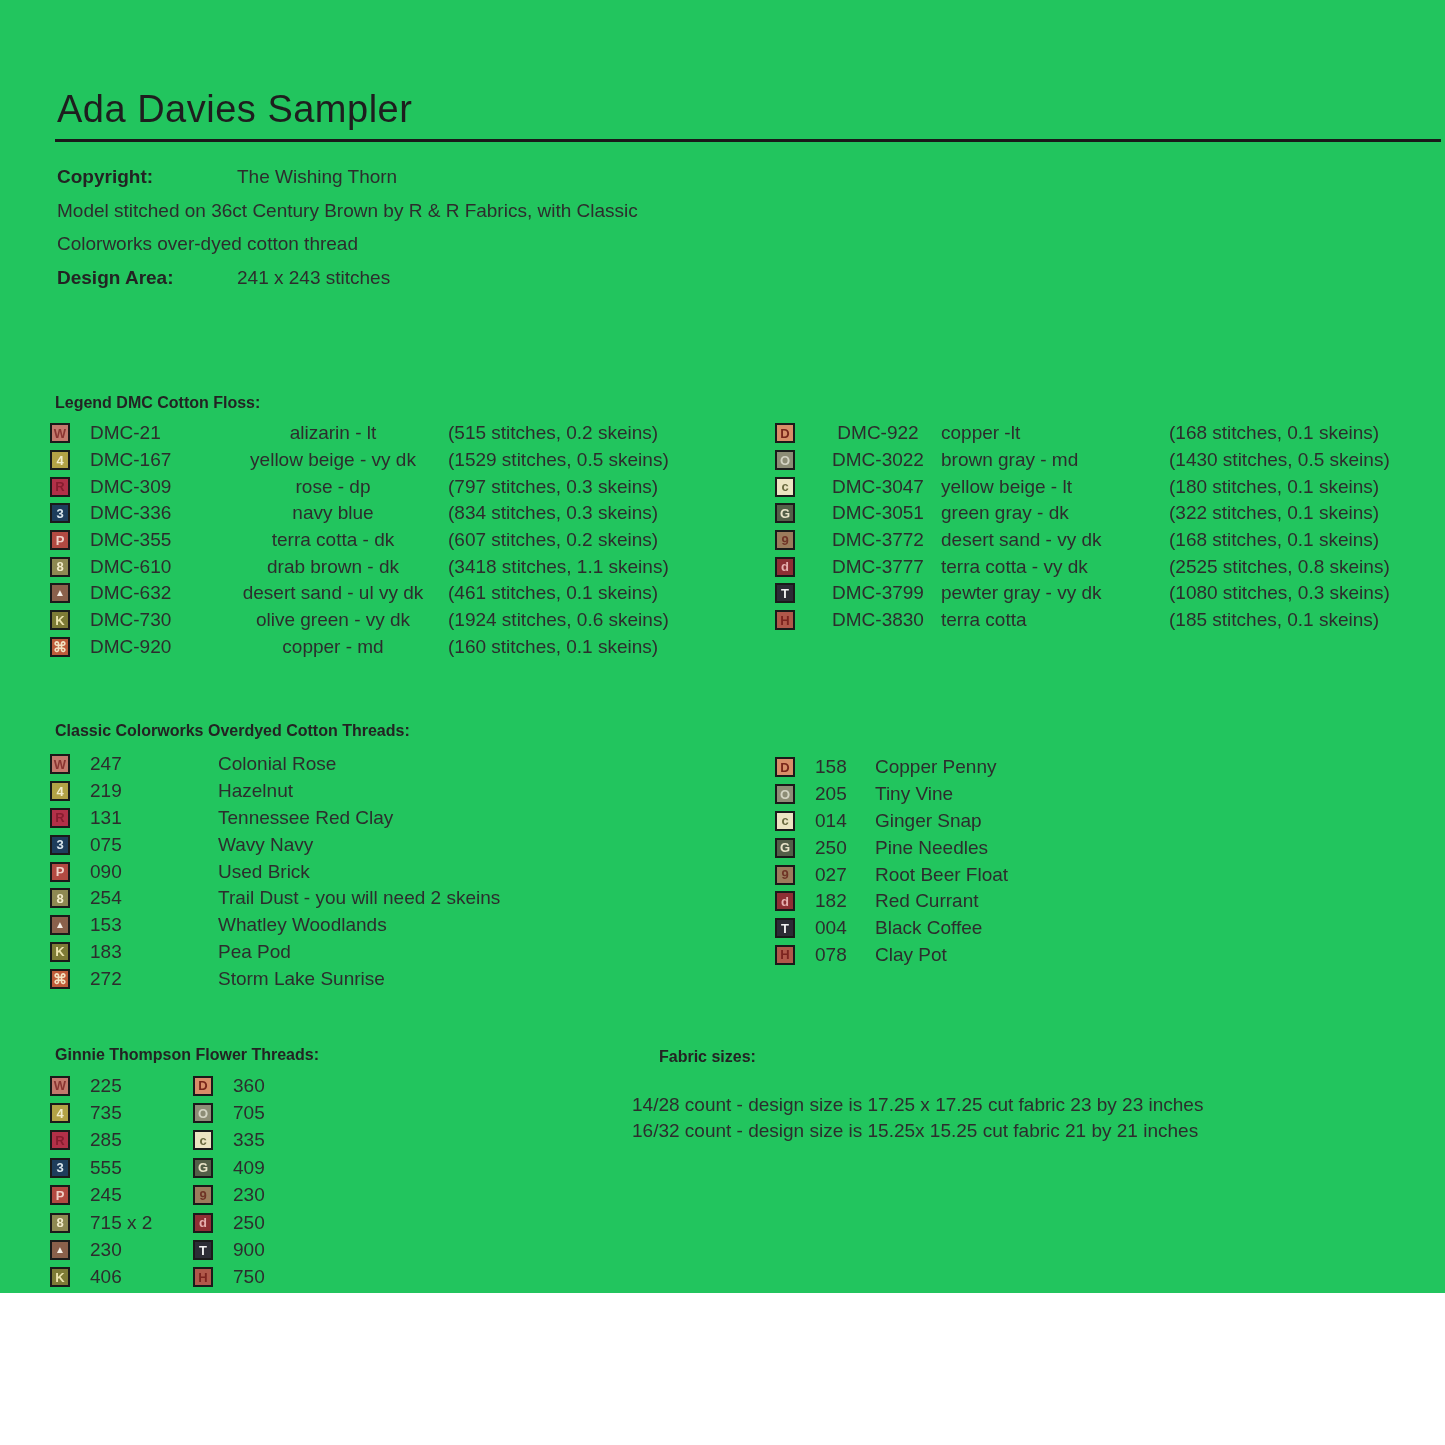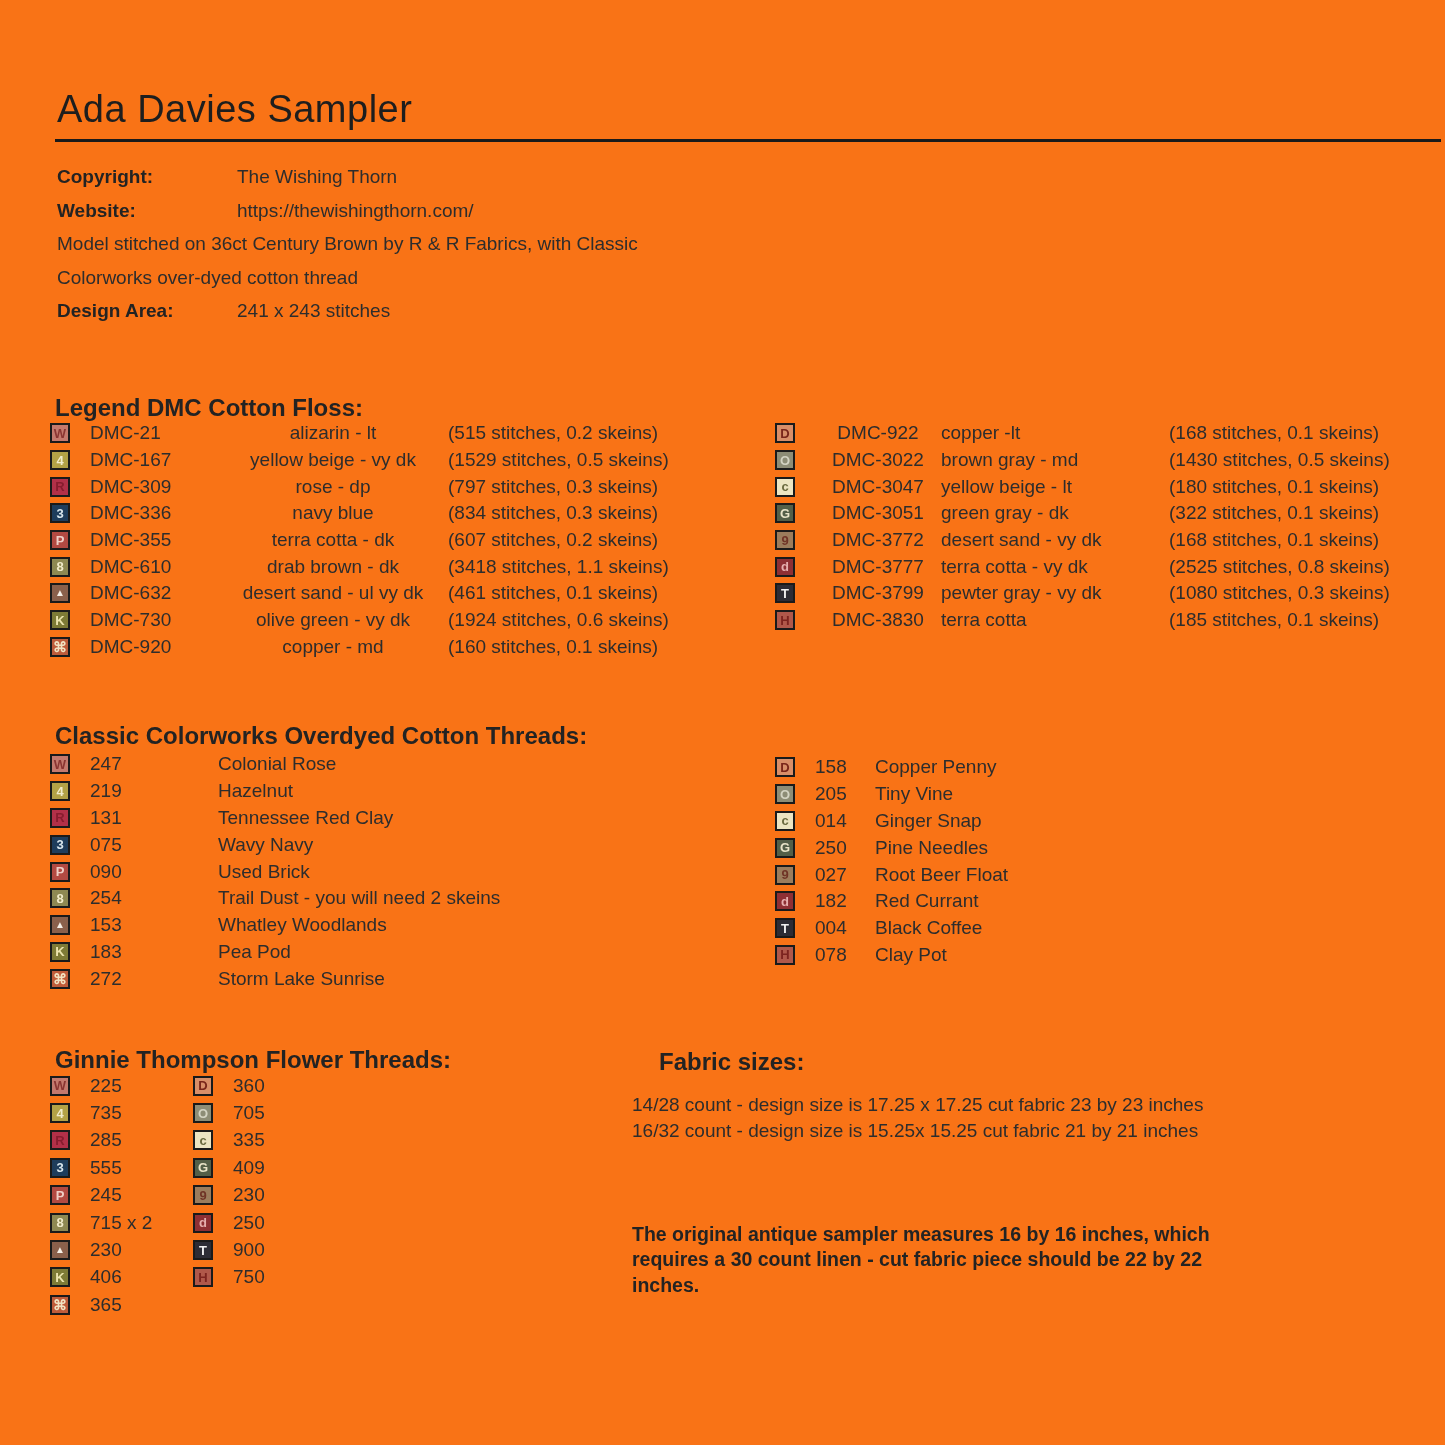--- a/index.html
+++ b/index.html
@@ -1,24 +1,24 @@
 <!DOCTYPE html>
 <html><head>
 <meta charset="utf-8">
 <style>
   html,body{margin:0;padding:0;background:#ffffff;}
-  .page{position:relative;width:1445px;height:1445px;background:#f97316;
+  .page{position:relative;width:1445px;height:1293px;background:#22c55e;
         font-family:"Liberation Sans",sans-serif;color:#2d2d2d;overflow:hidden;}
   .abs{position:absolute;}
   .title{font-size:38px;font-weight:400;color:#1e1e1e;letter-spacing:.5px;white-space:nowrap;}
   .rule{background:#1a1a1a;height:3px;}
   .mrow{display:flex;}
   .mlabel{font-weight:bold;width:180px;flex:0 0 180px;font-size:19px;line-height:33.6px;color:#232323;}
   .mval{font-size:19px;line-height:33.6px;white-space:nowrap;}
-  .sec-h{font-weight:bold;font-size:24px;color:#232323;white-space:nowrap;}
+  .sec-h{font-weight:bold;font-size:16px;color:#232323;white-space:nowrap;}
   .lrow{display:flex;align-items:center;height:26.7px;font-size:19px;white-space:nowrap;}
   .cw .lrow{height:26.8px;}
   .gt .lrow{height:27.4px;}
   .sym{width:20px;height:20px;flex:0 0 20px;border:2px solid #1a1a1a;box-sizing:border-box;
        display:flex;align-items:center;justify-content:center;font-size:13px;font-weight:bold;
        margin-right:20px;line-height:1;}
   .sym.tri{font-size:10px;}
   .sym.cmd{font-size:14px;}
   .w128{width:128px;flex:0 0 128px;}
   .w126{width:126px;flex:0 0 126px;text-align:center;}
@@ -36,24 +36,20 @@
 
   <div class="abs title" style="left:57px;top:88px;">Ada Davies Sampler</div>
   <div class="abs rule" style="left:55px;top:139px;width:1386px;"></div>
 
   <div class="abs" style="left:57px;top:160px;">
     <div class="mrow">
       <span class="mlabel">Copyright:</span>
       <span class="mval">The Wishing Thorn</span>
     </div>
     <div class="mrow">
-      <span class="mlabel">Website:</span>
-      <span class="mval">https://thewishingthorn.com/</span>
-    </div>
-    <div class="mrow">
       <span class="mval">
         <div>Model stitched on 36ct Century Brown by R &amp; R Fabrics, with Classic</div>
         <div>Colorworks over-dyed cotton thread</div>
       </span>
     </div>
     <div class="mrow">
       <span class="mlabel">Design Area:</span>
       <span class="mval">241 x 243 stitches</span>
     </div>
   </div>
@@ -330,19 +326,14 @@
         <span>750</span>
       </div>
     </div>
 
   <div class="abs sec-h" style="left:659px;top:1048px;">Fabric sizes:</div>
   <div class="abs" style="left:632px;top:1092px;">
     <div class="fs-line">14/28 count - design size is 17.25 x 17.25 cut fabric 23 by 23 inches</div>
     <div class="fs-line">16/32 count - design size is 15.25x 15.25 cut fabric 21 by 21 inches</div>
   </div>
 
-  <div class="abs" style="left:632px;top:1222px;">
-    <div class="note-line">The original antique sampler measures 16 by 16 inches, which</div>
-    <div class="note-line">requires a 30 count linen - cut fabric piece should be 22 by 22</div>
-    <div class="note-line">inches.</div>
-  </div>
 
 </div>
 
 </body></html>

